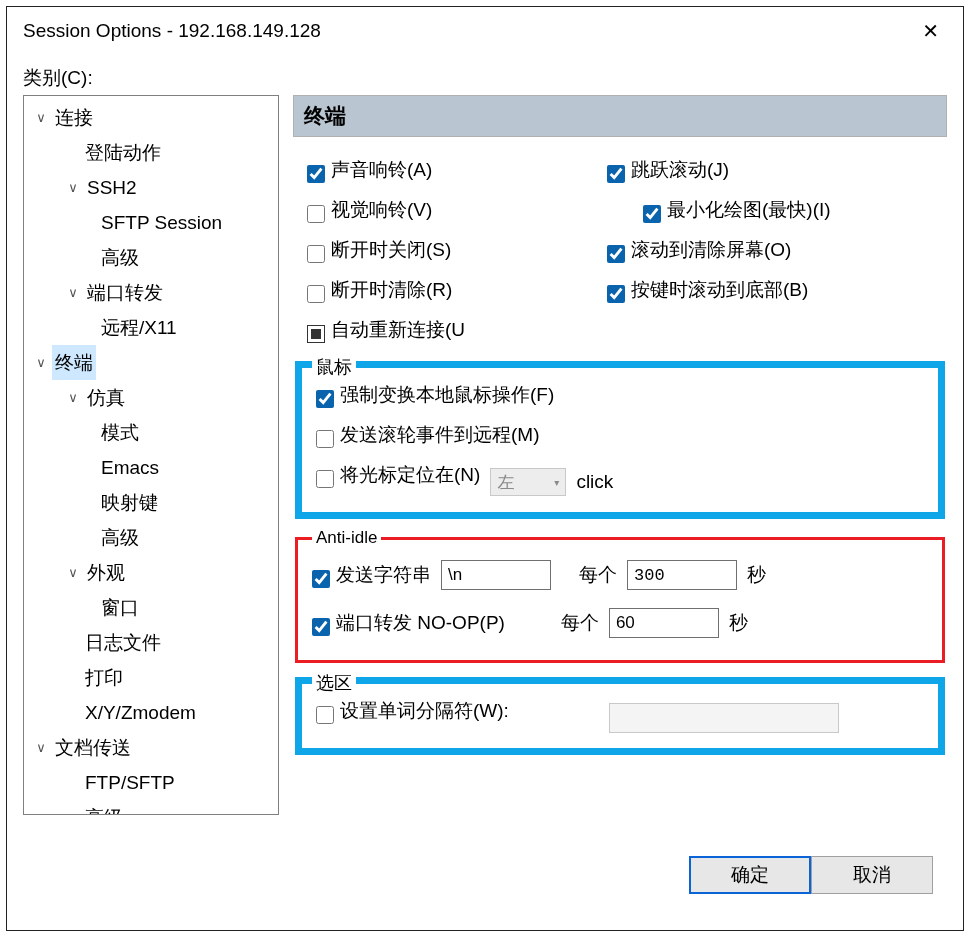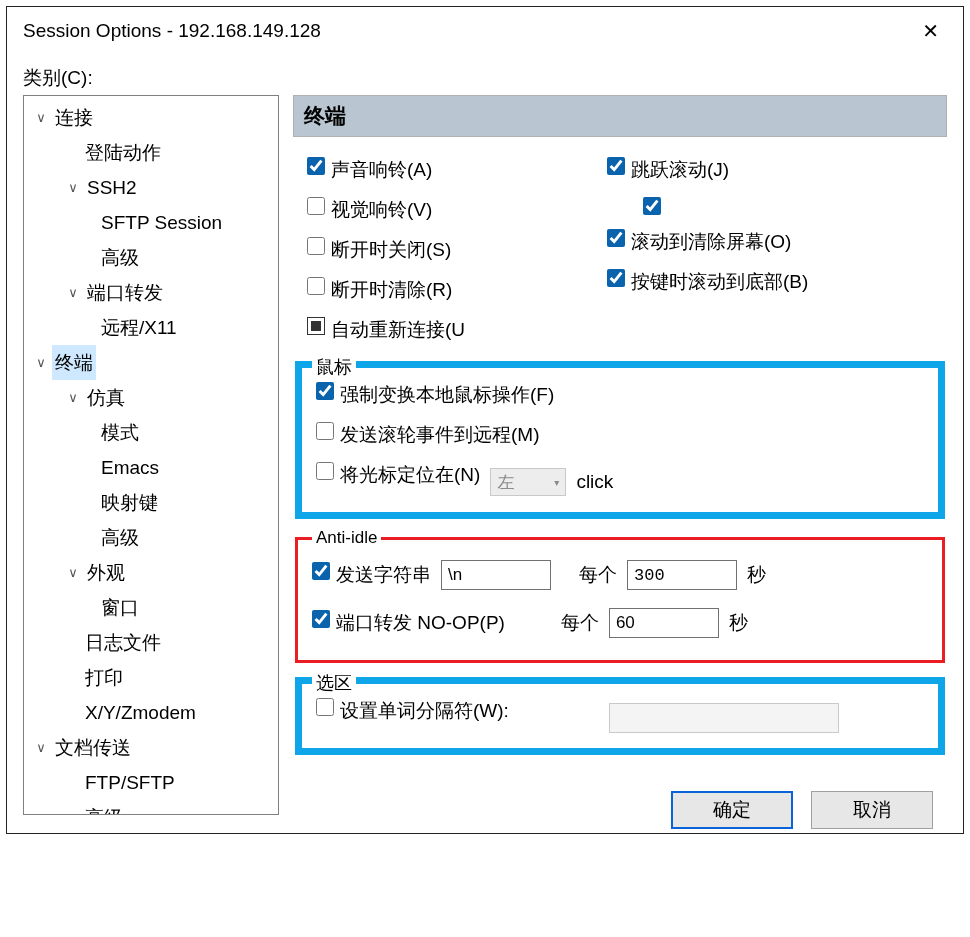--- a/index.html
+++ b/index.html
@@ -8,21 +8,21 @@
   font-size: 16px;
   background: #fff;
   color: #000;
   width: 970px;
   height: 937px;
   padding: 6px;
 }
 .dialog-frame {
   border: 1px solid #222;
   width: 958px;
-  height: 828px;
+  height: 925px;
   background: #fff;
   position: relative;
 }
 .titlebar {
   display: flex;
   align-items: center;
   justify-content: space-between;
   padding: 8px 14px 4px 16px;
 }
 .titlebar-title { font-size: 19px; }
@@ -93,21 +93,21 @@
 }
 .checkcol {
   display: flex;
   flex-direction: column;
   gap: 14px;
 }
 .colA { width: 300px; }
 .colB { }
 .cb {
   display: inline-flex;
-  align-items: flex-start;
+  align-items: flex-end;
   gap: 6px;
   font-size: 19px;
 }
 .cb input[type=checkbox] {
   width: 18px;
   height: 18px;
   accent-color: #0a64ad;
 }
 .cb .square {
   width: 18px; height: 18px;
@@ -174,24 +174,23 @@
   left: 14px;
   background: #fff;
   padding: 0 4px;
   font-size: 17px;
 }
 .highlight-box .inline-row { margin-bottom: 18px; }
 .highlight-box .inline-row:last-child { margin-bottom: 0; }
 
 .footer {
   position: absolute;
-  bottom: 4px;
+  bottom: 36px;
   right: 30px;
   display: flex;
-  gap: 18px;
 }
 .btn {
   width: 122px;
   height: 38px;
   font-size: 19px;
   border: 1px solid #a0a0a0;
   background: #e7e7e7;
   cursor: pointer;
 }
 .btn.primary {
@@ -313,20 +312,21 @@
               <span>自动重新连接(U</span>
             </div>
         </div>
         <div class="checkcol colB">
           <label class="cb">
               <input type="checkbox" checked="" style="">
               <span>跳跃滚动(J)</span>
             </label>
           <label class="cb indent-right">
               <input type="checkbox" checked="" style="">
+              <span>最小化绘图(最快)(I)</span>
             </label>
           <label class="cb">
               <input type="checkbox" checked="" style="">
               <span>滚动到清除屏幕(O)</span>
             </label>
           <label class="cb">
               <input type="checkbox" checked="" style="">
               <span>按键时滚动到底部(B)</span>
             </label>
         </div>

